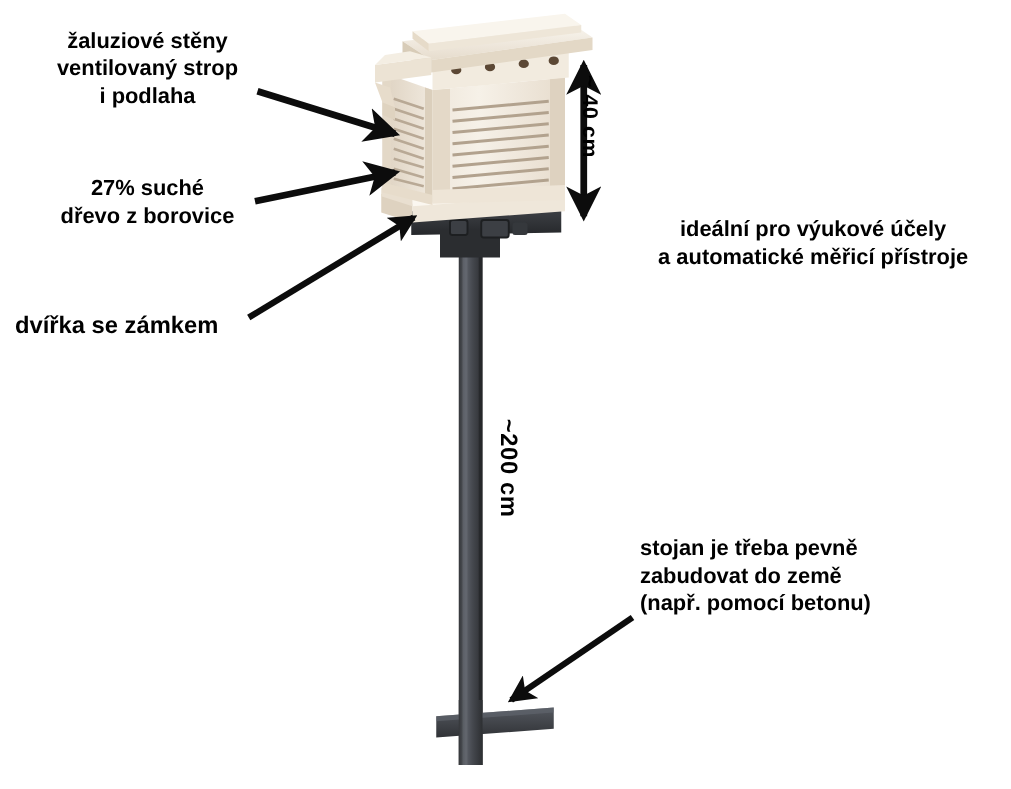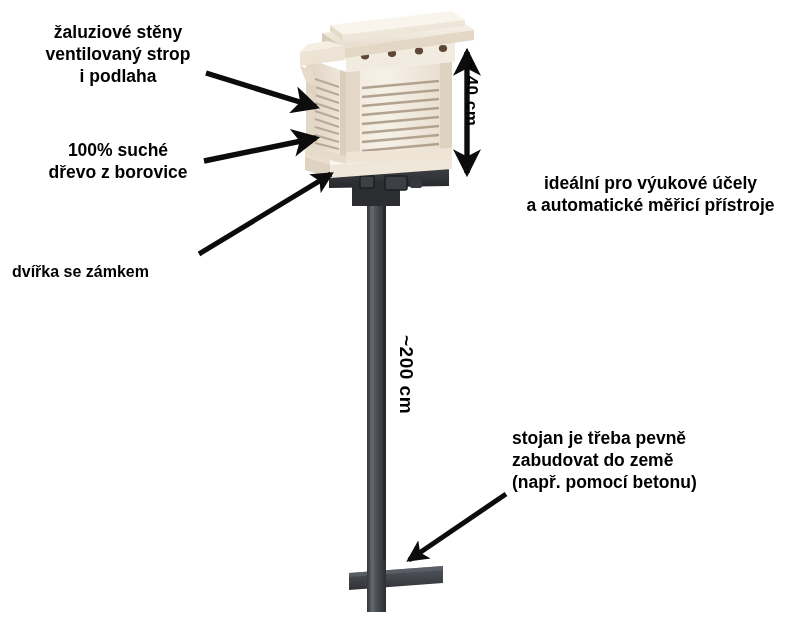--- a/index.html
+++ b/index.html
@@ -19,21 +19,21 @@
     font-weight:bold;
     color:#000000;
     line-height:1.25;
     white-space:pre;
   }
   .anno.center{text-align:center;}
   .anno.left{text-align:left;}
 
   #label-louvers{left:8px;  top:22px;  width:220px; font-size:17.5px;}
   #label-wood   {left:8px;  top:140px; width:220px; font-size:17.5px;}
-  #label-door   {left:12px; top:249px; width:220px; font-size:16px; text-align:left;margin-top:13px;}
+  #label-door   {left:12px; top:249px; width:220px; font-size:19px; text-align:left;}
   #label-dims   {left:500px;top:42px;  width:300px; font-size:17.5px;}
   #label-usage  {left:498px;top:173px; width:305px; font-size:17.5px;}
   #label-ground {left:512px;top:428px; width:290px; font-size:17.5px; text-align:left;}
 
   
   .vlabel{
     position:absolute;
     font-weight:bold;
     color:#000;
     white-space:nowrap;
@@ -213,21 +213,21 @@
 
     <line x1="506" y1="494" x2="409" y2="560" stroke="#0c0c0c" stroke-width="5.0" marker-end="url(#ahead2)"></line>
 
     <line x1="467" y1="52" x2="467" y2="173" stroke="#0c0c0c" stroke-width="5.4" marker-start="url(#ahead)" marker-end="url(#ahead)"></line>
   </svg>
 
   <div class="anno center" id="label-louvers">žaluziové stěny
 ventilovaný strop
 i podlaha</div>
 
-  <div class="anno center" id="label-wood">100% suché
+  <div class="anno center" id="label-wood">27% suché
 dřevo z borovice</div>
 
   <div class="anno left" id="label-door">dvířka se zámkem</div>
 
 
   <div class="anno left" id="label-ground">stojan je třeba pevně
 zabudovat do země
 (např. pomocí betonu)</div>
 
   <div class="anno center" id="label-usage">ideální pro výukové účely

